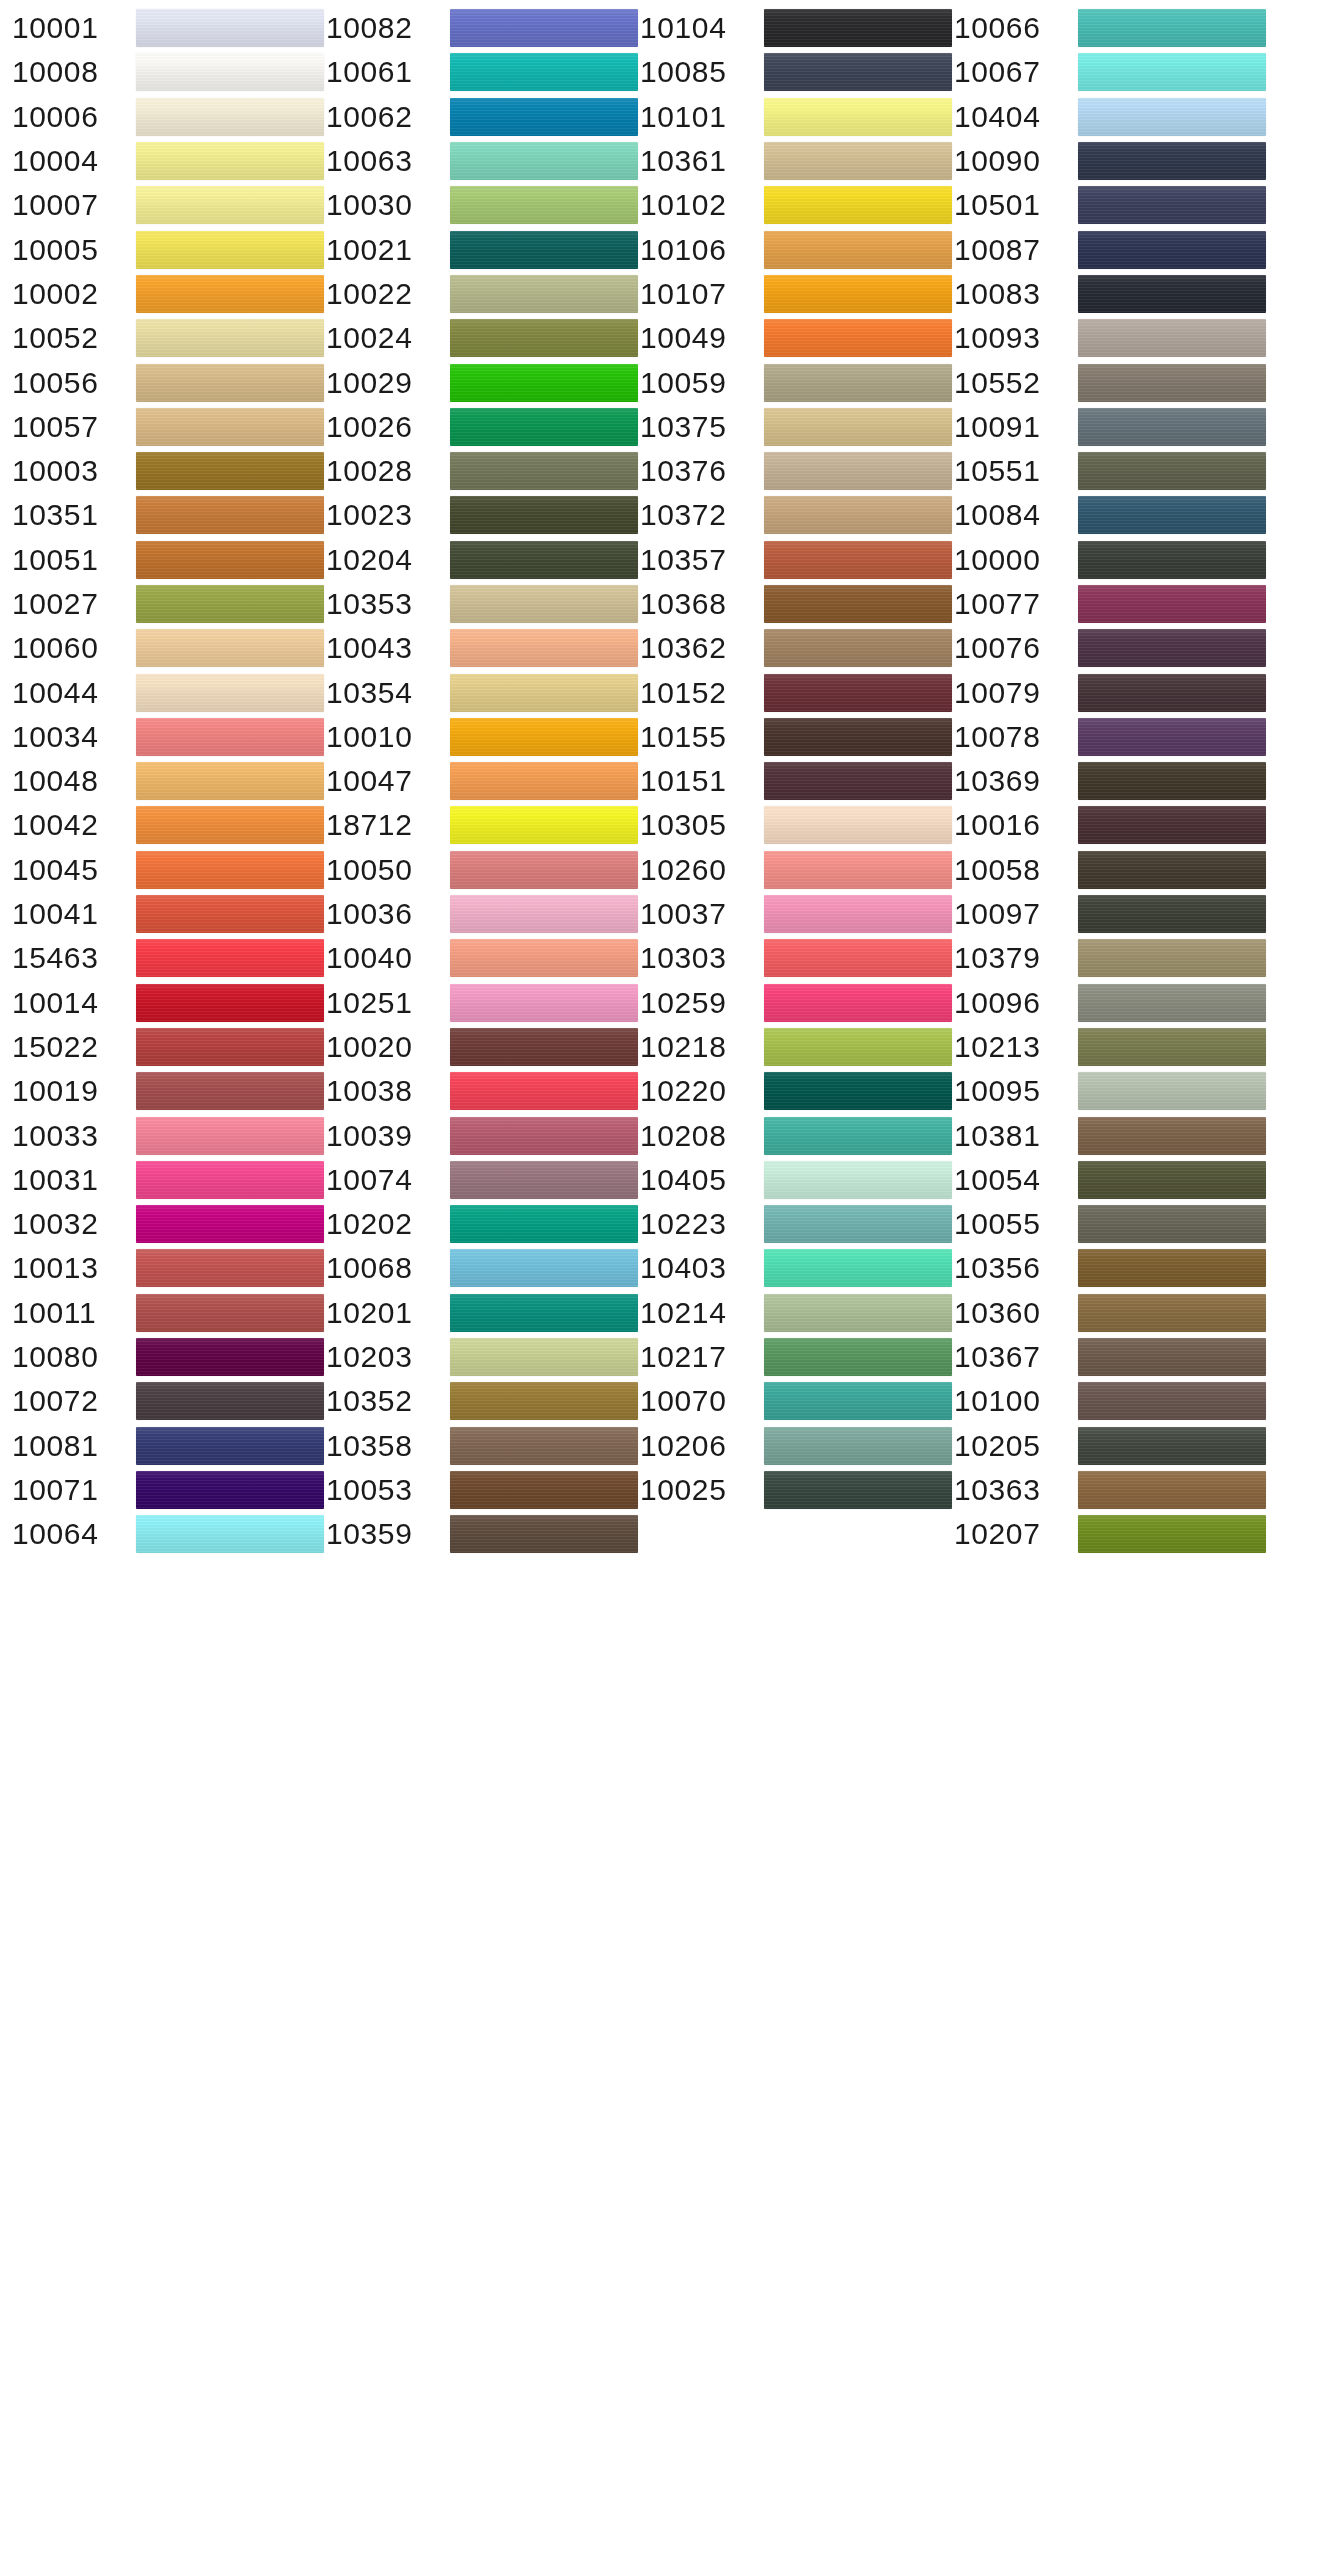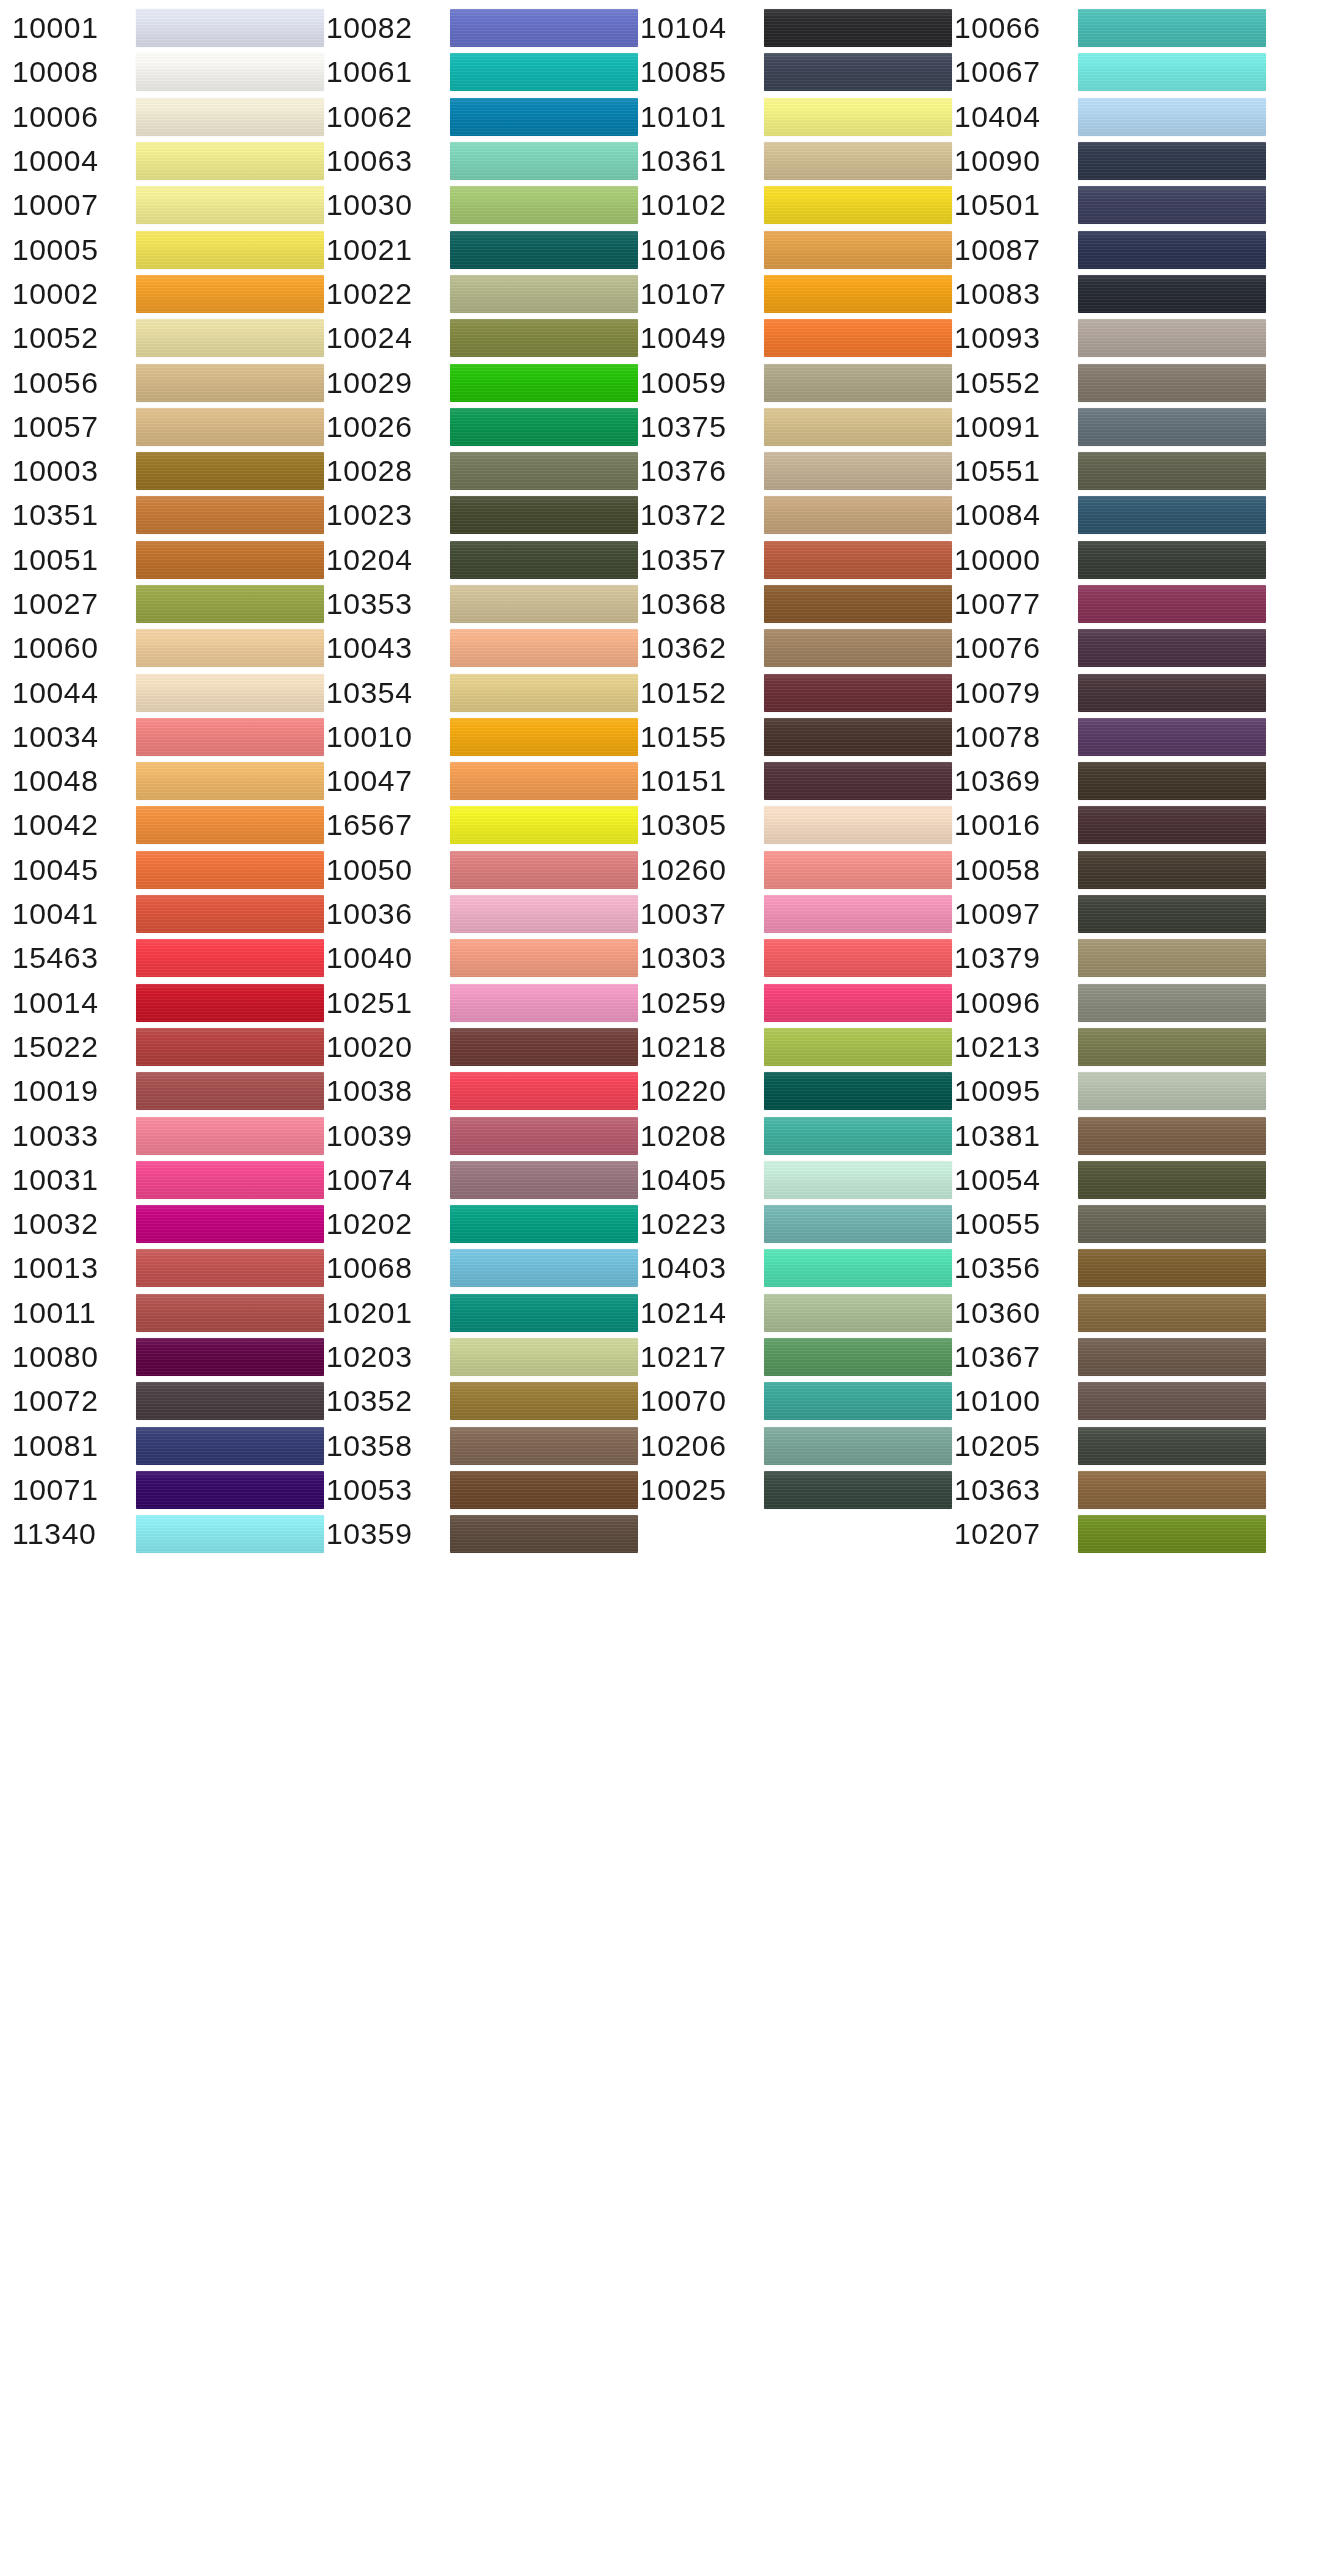--- a/index.html
+++ b/index.html
@@ -221,21 +221,21 @@
       </div>
       <div class="swatch-row">
         <div class="swatch-code">10081</div>
         <div class="swatch-chip" style="background-color: rgb(51, 59, 117);"></div>
       </div>
       <div class="swatch-row">
         <div class="swatch-code">10071</div>
         <div class="swatch-chip" style="background-color: rgb(53, 7, 105);"></div>
       </div>
       <div class="swatch-row">
-        <div class="swatch-code">11340</div>
+        <div class="swatch-code">10064</div>
         <div class="swatch-chip" style="background-color: rgb(139, 241, 246);"></div>
       </div>
     </div>
     <div class="swatch-column">
       <div class="swatch-row">
         <div class="swatch-code">10082</div>
         <div class="swatch-chip" style="background-color: rgb(103, 114, 203);"></div>
       </div>
       <div class="swatch-row">
         <div class="swatch-code">10061</div>
@@ -299,21 +299,21 @@
       </div>
       <div class="swatch-row">
         <div class="swatch-code">10010</div>
         <div class="swatch-chip" style="background-color: rgb(249, 172, 11);"></div>
       </div>
       <div class="swatch-row">
         <div class="swatch-code">10047</div>
         <div class="swatch-chip" style="background-color: rgb(249, 159, 81);"></div>
       </div>
       <div class="swatch-row">
-        <div class="swatch-code">16567</div>
+        <div class="swatch-code">18712</div>
         <div class="swatch-chip" style="background-color: rgb(247, 248, 32);"></div>
       </div>
       <div class="swatch-row">
         <div class="swatch-code">10050</div>
         <div class="swatch-chip" style="background-color: rgb(224, 128, 127);"></div>
       </div>
       <div class="swatch-row">
         <div class="swatch-code">10036</div>
         <div class="swatch-chip" style="background-color: rgb(245, 179, 204);"></div>
       </div>

